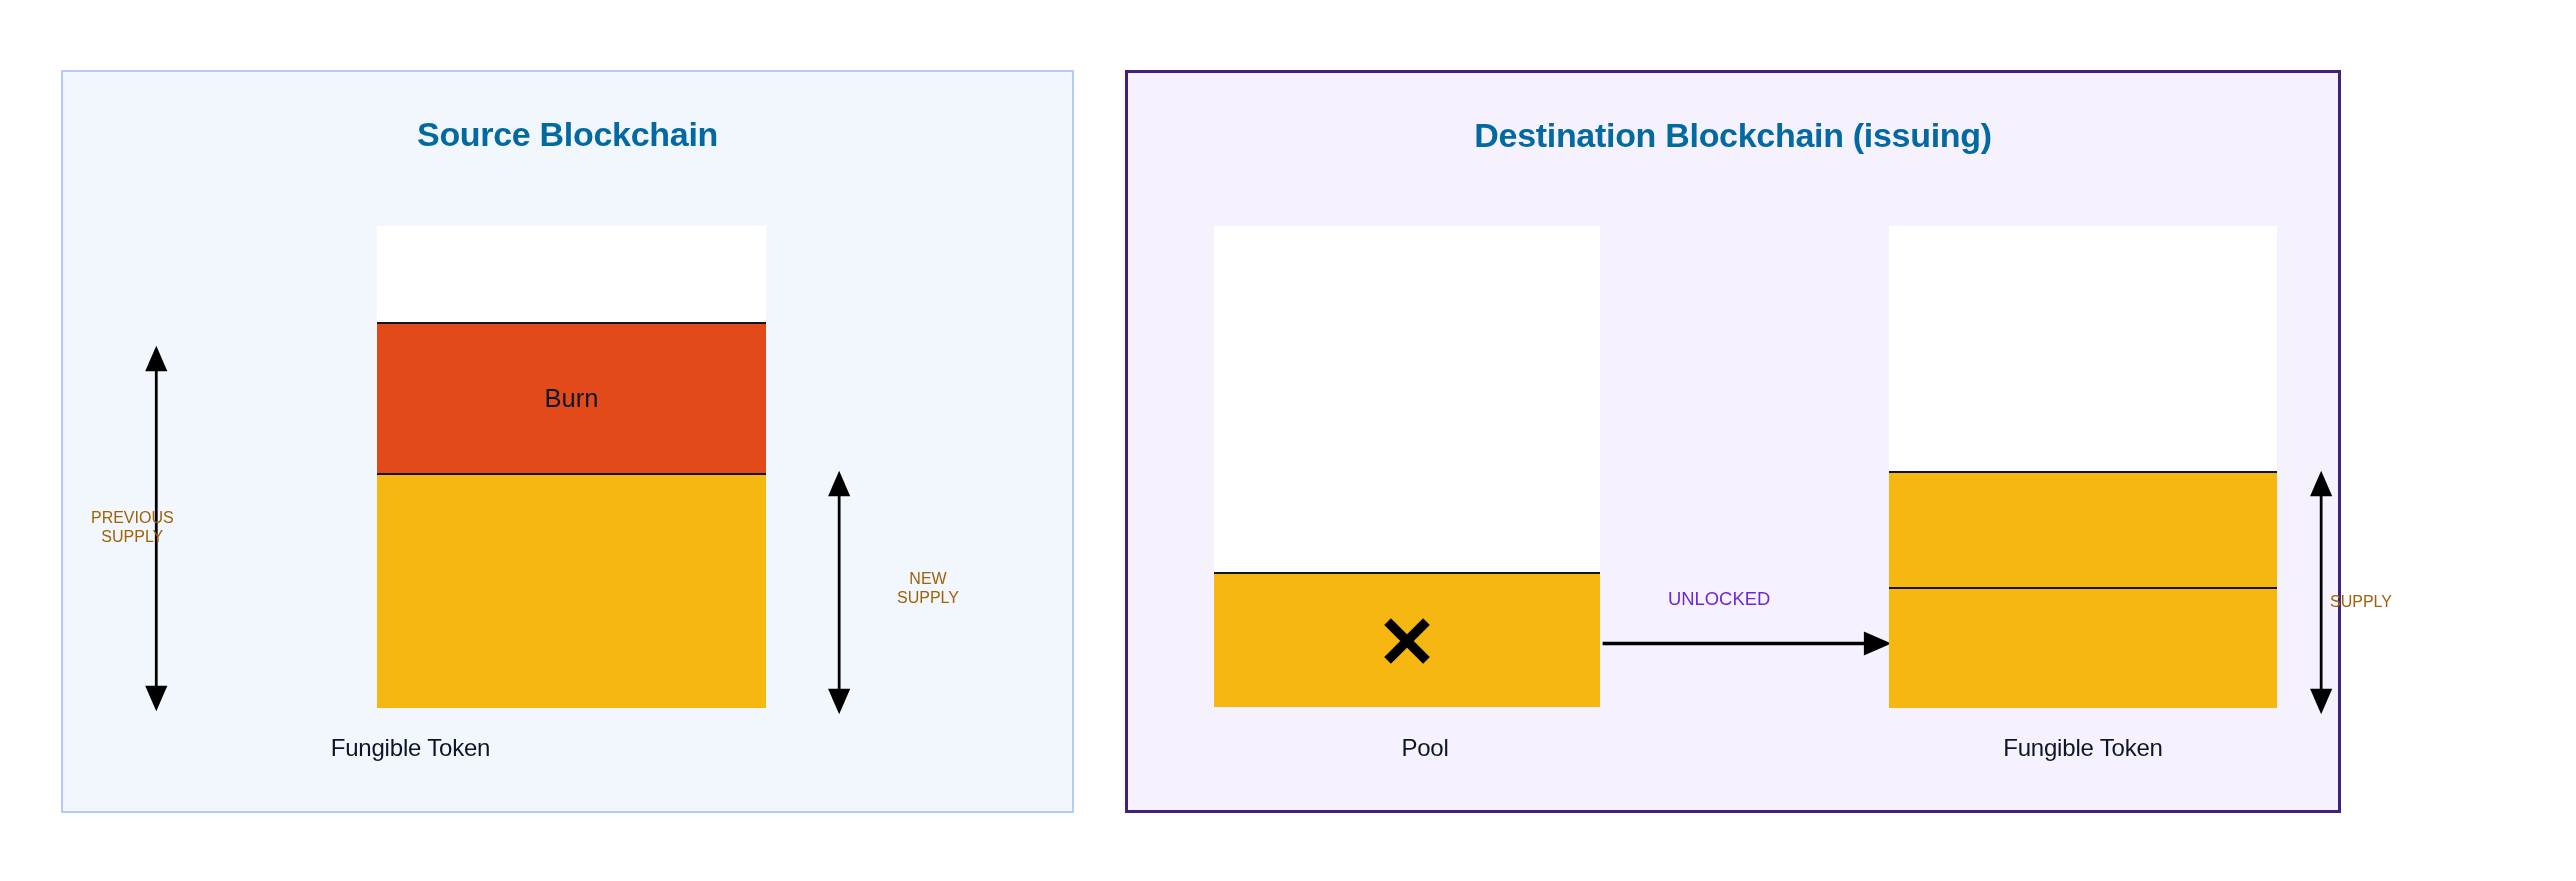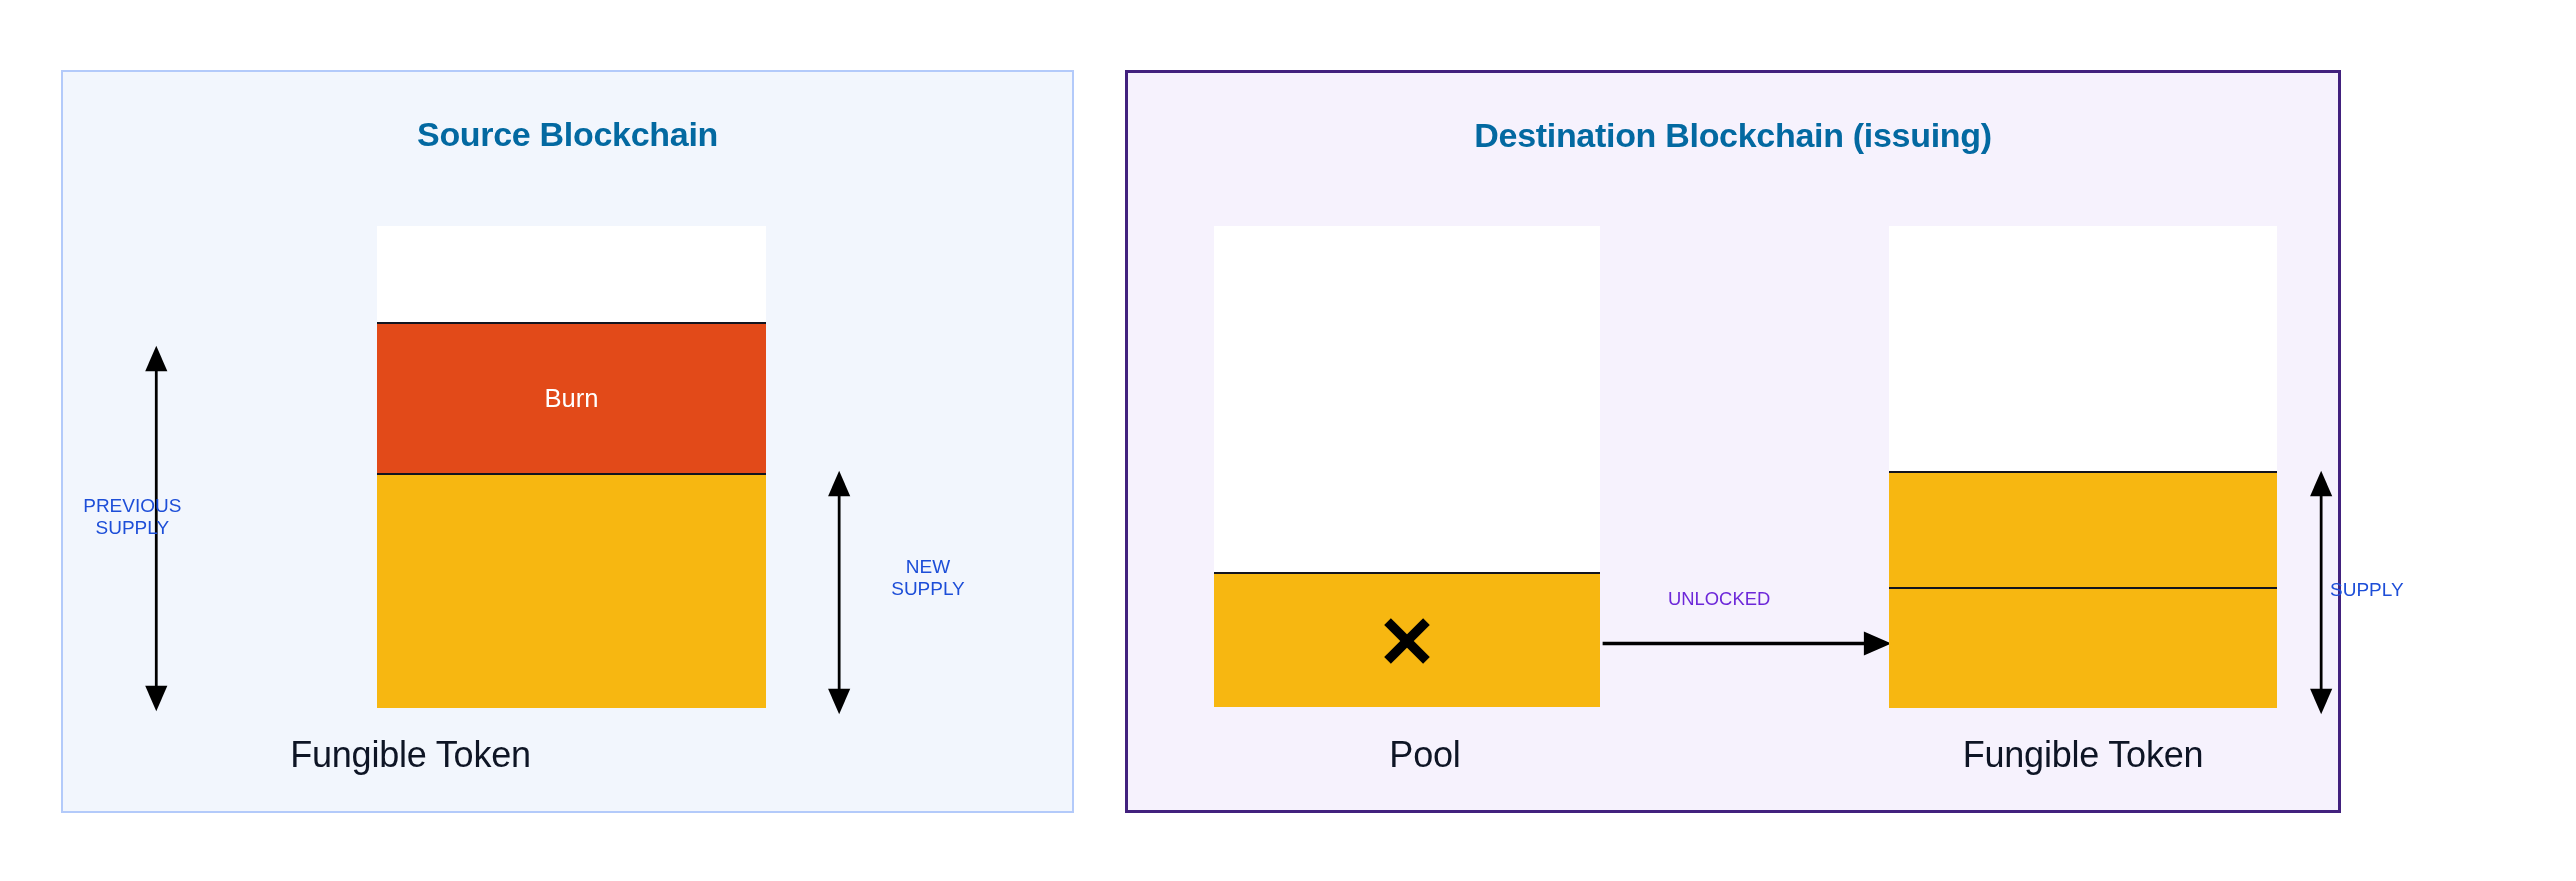--- a/index.html
+++ b/index.html
@@ -7,26 +7,26 @@
   .panel{position:absolute;box-sizing:border-box;}
   #panel-source{left:61px;top:70px;width:1013px;height:743px;background:#f2f6fd;border:2.8px solid #b3cafa;}
   #panel-dest{left:1125px;top:70px;width:1216px;height:743px;background:#f6f2fd;border:3.9px solid #42217e;}
   .panel-title{position:absolute;left:0;width:100%;text-align:center;font-size:34px;font-weight:700;color:#0369a1;letter-spacing:-0.3px;}
   #title-source{top:43px;}
   #title-dest{top:43px;}
   .token-box{position:absolute;box-sizing:border-box;background:#ffffff;border:2.8px solid #12141f;}
   .seg{position:absolute;left:-2.8px;right:-2.8px;box-sizing:border-box;}
   .seg-burn{background:#e24a19;border-top:2.8px solid #12141f;border-bottom:2.8px solid #12141f;display:flex;align-items:center;justify-content:center;}
   .seg-yellow{background:#f7b711;}
-  .seg-label{font-size:25.6px;color:#ffffff;font-weight:400;}
-  .box-caption{position:absolute;width:100%;left:0;text-align:center;font-size:36px;color:#0e1525;font-weight:400;letter-spacing:-0.2px;}
+  .seg-label{font-size:25.6px;color:#0f172a;font-weight:400;}
+  .box-caption{position:absolute;width:100%;left:0;text-align:center;font-size:24px;color:#0e1525;font-weight:400;letter-spacing:-0.2px;}
   .xmark{position:absolute;font-size:0;}
   .dim{position:absolute;}
   .dim svg{display:block;overflow:visible;}
-  .dim-label{position:absolute;font-size:19px;line-height:1.18;color:#1d4ed8;text-align:center;white-space:pre-line;}
+  .dim-label{position:absolute;font-size:16px;line-height:1.18;color:#a16207;text-align:center;white-space:pre-line;margin-top:14px;}
   .flow{position:absolute;}
   .flow-label{position:absolute;font-size:18.4px;color:#6d28d9;white-space:nowrap;}
 </style>
 </head>
 <body>
 
 <div class="panel" id="panel-source">
 
   <div class="panel-title" id="title-source">Source Blockchain</div>
 

